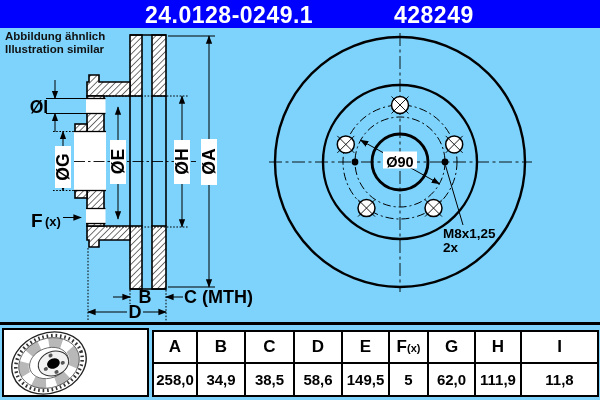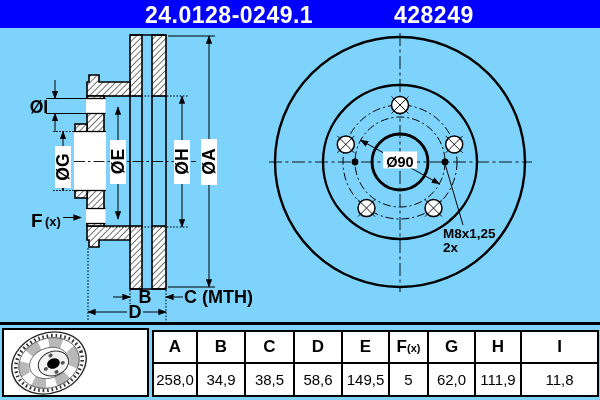--- a/index.html
+++ b/index.html
@@ -10,34 +10,36 @@
   .topbar .ref{position:absolute;left:370px;top:2px;color:#fff;font-size:23px;font-weight:bold;letter-spacing:0.5px;margin-left:24px;}
   .disclaimer{position:absolute;left:5px;top:30px;font-size:11.5px;line-height:1.15;font-weight:bold;color:#111;}
   .drawing{position:absolute;left:0;top:28px;width:600px;height:294px;}
   .drawing text{font-family:"Liberation Sans",sans-serif;}
   .sep{position:absolute;left:0;top:322px;width:600px;height:3px;background:#000;}
   .thumb{position:absolute;left:2px;top:328px;width:143px;height:65px;border:2px solid #000;background:#fff;}
   .dims-table{position:absolute;left:152px;top:330px;border-collapse:collapse;table-layout:fixed;background:#fff;}
   .dims-table th,.dims-table td{border:2px solid #000;text-align:center;vertical-align:middle;padding:0;
       font-family:"Liberation Sans",sans-serif;color:#000;}
   .dims-table th{height:30px;font-size:17px;font-weight:bold;}
-  .dims-table td{height:31px;font-size:15px;font-weight:normal;}
+  .dims-table td{height:31px;font-size:15px;font-weight:bold;}
   .dims-table th .sub{font-size:11px;font-weight:bold;}
 </style>
 </head>
 <body>
 
 <div class="stage">
 
   <div class="topbar">
     <span class="pn">24.0128-0249.1</span>
     <span class="ref">428249</span>
   </div>
 
   <div class="disclaimer">
+    <div>Abbildung ähnlich</div>
+    <div>Illustration similar</div>
   </div>
 
   <svg class="drawing" viewBox="0 28 600 294">
     <defs>
       <pattern id="hatch" width="4.5" height="4.5" patternUnits="userSpaceOnUse" patternTransform="rotate(45)">
         <rect width="4.5" height="4.5" fill="#fff"></rect>
         <line x1="0" y1="0" x2="0" y2="4.5" stroke="#000" stroke-width="1.1"></line>
       </pattern>
       <marker id="arr" viewBox="0 0 10 10" refX="9" refY="5" markerWidth="8.5" markerHeight="8.5" orient="auto-start-reverse">
         <path d="M0,1.3 L10,5 L0,8.7 Z" fill="#000"></path>

